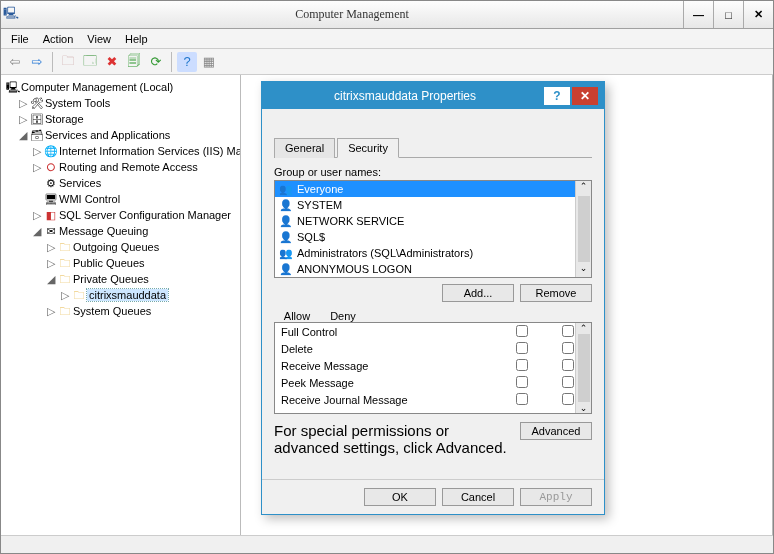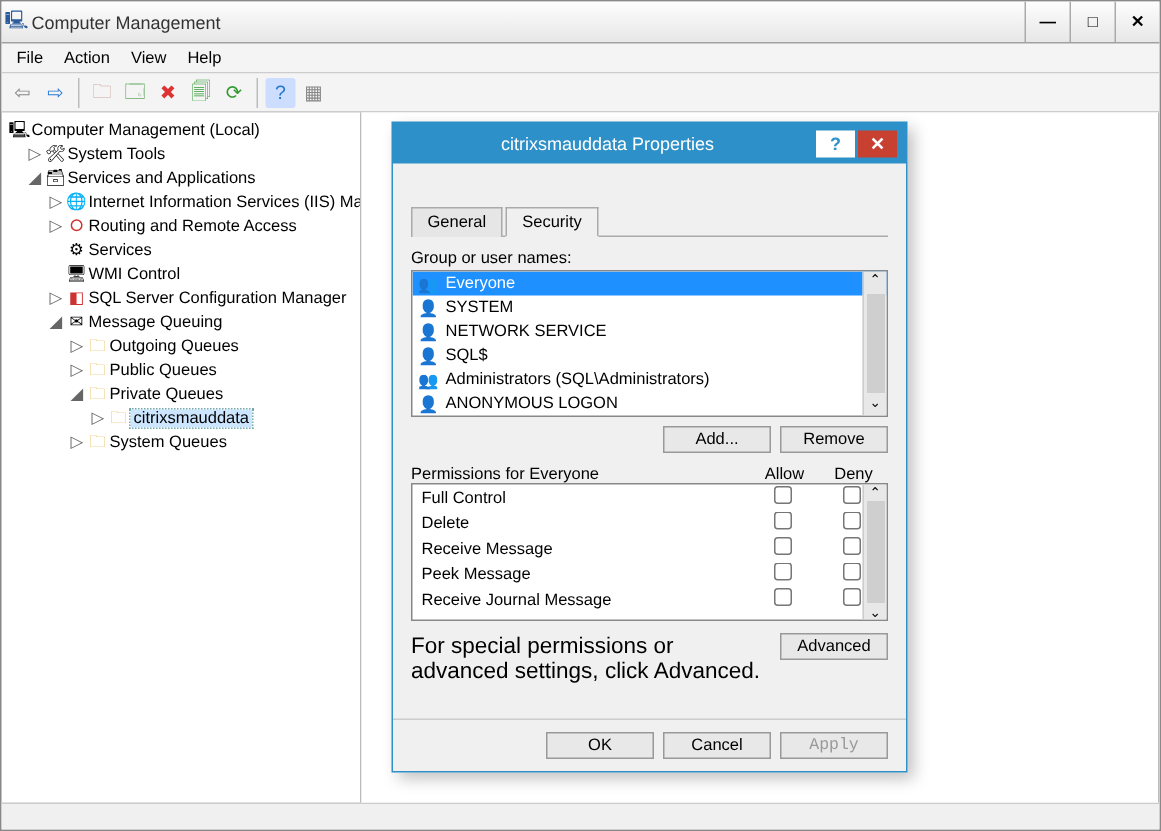--- a/index.html
+++ b/index.html
@@ -17,21 +17,21 @@
   
   .titlebar {
     height: 28px;
     background: linear-gradient(#fdfdfd, #e7e7e7);
     border-bottom: 1px solid #a0a0a0;
     display: flex;
     align-items: center;
     position: relative;
   }
   .titlebar .app-icon { width: 20px; text-align: center; font-size: 12px; color: #2b5b9b; }
-  .titlebar .title { flex: 1; text-align: left; font-size: 12px; color: #333; }
+  .titlebar .title { flex: 1; text-align: center; font-size: 12px; color: #333; font-family: Liberation Serif, serif; }
   .win-btns { display: flex; height: 100%; }
   .win-btns div {
     width: 30px; border-left: 1px solid #aaa;
     display: flex; align-items: center; justify-content: center;
     font-weight: bold; font-family: Arial;
   }
   .menubar { height: 20px; background: #f4f4f4; border-bottom: 1px solid #ccc; display:flex; align-items:center; padding:0 4px; gap:2px;}
   .menubar span { padding: 2px 6px; }
   .toolbar { height: 26px; background:#f4f4f4; border-bottom:1px solid #ccc; display:flex; align-items:center; padding:0 4px; gap:2px;}
   .toolbar .tb { width:20px; height:20px; display:flex; align-items:center; justify-content:center; font-size:13px;}
@@ -131,20 +131,21 @@
   <div class="tb" style="color:#888">▦</div>
 </div>
 
 <div class="client">
 
   <div class="tree-pane tree">
     <ul style="padding-left:2px">
       <li><span class="one">🖳</span><span>Computer Management (Local)</span>
         <ul>
           <li><span class="exp">▷</span><span class="one">🛠</span><span>System Tools</span></li>
+          <li><span class="exp">▷</span><span class="one">🗄</span><span>Storage</span></li>
           <li><span class="exp">◢</span><span class="one">🗃</span><span>Services and Applications</span>
             <ul>
               <li><span class="exp">▷</span><span class="one">🌐</span><span>Internet Information Services (IIS) Manager</span></li>
               <li><span class="exp">▷</span><span class="one" style="color:#c33">⭘</span><span>Routing and Remote Access</span></li>
               <li><span class="exp"> </span><span class="one">⚙</span><span>Services</span></li>
               <li><span class="exp"> </span><span class="one">🖥</span><span>WMI Control</span></li>
               <li><span class="exp">▷</span><span class="one" style="color:#c33">◧</span><span>SQL Server Configuration Manager</span></li>
               <li><span class="exp">◢</span><span class="one">✉</span><span>Message Queuing</span>
                 <ul>
                   <li><span class="exp">▷</span><span class="one" style="color:#e6b84a">🗀</span><span>Outgoing Queues</span></li>
@@ -209,21 +210,20 @@
               <div>⌄</div>
             </div>
         </div>
 
         <div class="btnrow">
           <button class="win">Add...</button>
           <button class="win">Remove</button>
         </div>
 
         <div class="perm-head">
-          <div class="c1">Permissions for Everyone</div>
           <div class="c2">Allow</div>
           <div class="c3">Deny</div>
         </div>
         <div class="perm-box">
           <div class="prow">
               <div class="pc1">Full Control</div>
               <div class="chk"><input type="checkbox" style=""></div>
               <div class="chk"><input type="checkbox" style=""></div>
             </div>
           <div class="prow">

